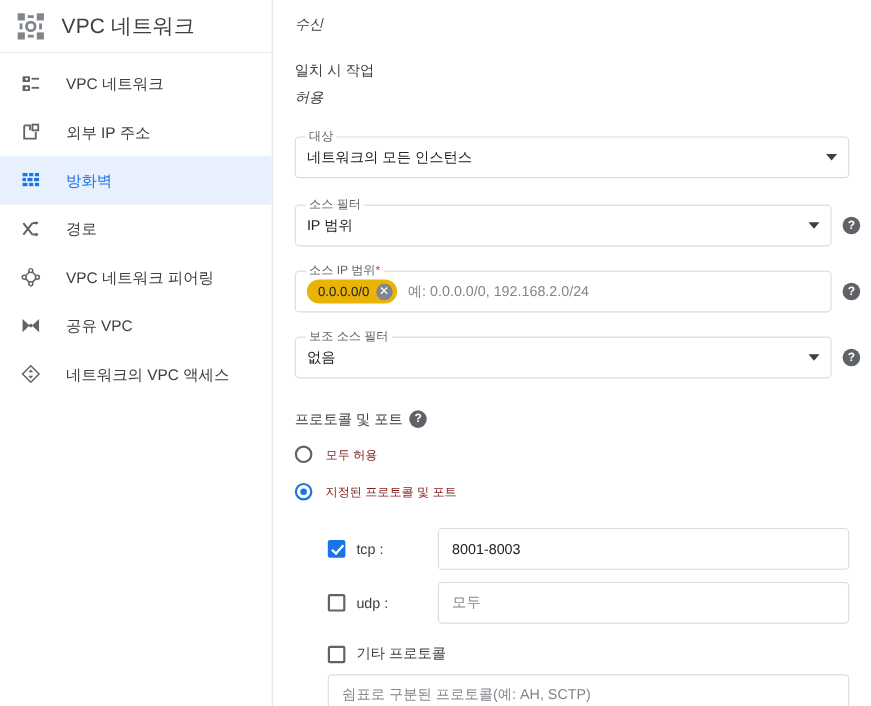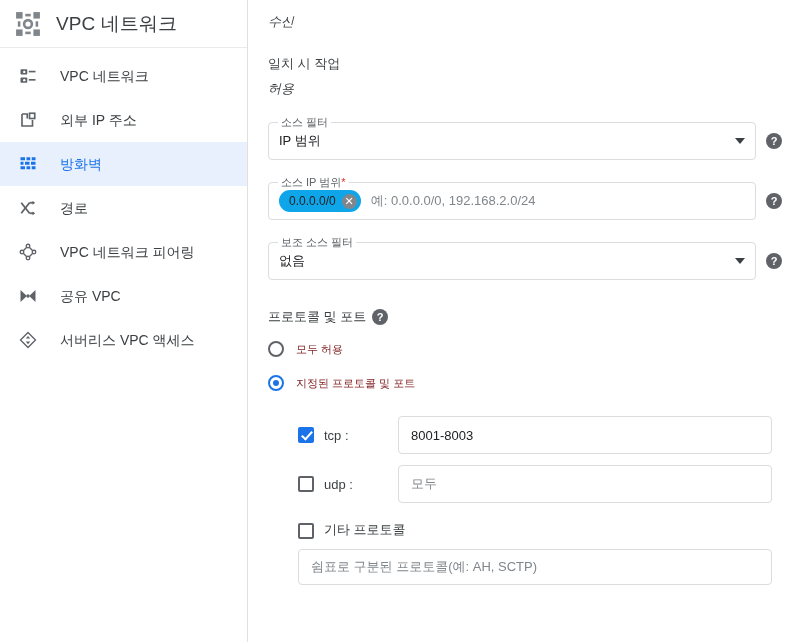--- a/index.html
+++ b/index.html
@@ -136,21 +136,21 @@
   }
   .help-inline {
     margin-left: 6px;
     position: relative;
     top: 3px;
   }
 
   
   .chip {
     height: 22px;
-    background: #0ea5e9;
+    background: #eab308;
     border-radius: 11px;
     display: inline-flex;
     align-items: center;
     padding: 0 4px 0 10px;
     font-size: 12px;
     color: #202124;
     margin-right: 10px;
     flex: 0 0 auto;
   }
   .chip .chip-x {
@@ -374,38 +374,45 @@
       </div>
 
       <div class="nav-item">
         <span class="nicon">
           <svg width="18" height="18" viewBox="0 0 24 24" fill="none" stroke="currentColor" stroke-width="1.8">
             <path d="M12 2 L22 12 L12 22 L2 12 Z"></path>
             <path d="M12 6.5 L9 10 h6 L12 6.5 Z" fill="currentColor" stroke="none"></path>
             <path d="M12 17.5 L9 14 h6 L12 17.5 Z" fill="currentColor" stroke="none"></path>
           </svg>
         </span>
-        <span class="nav-label">서버리스 VPC 액세스</span>
+        <span class="nav-label">네트워크의 VPC 액세스</span>
       </div>
 
 
     </nav>
   </aside>
 
   <section id="main">
 
     <div class="plain-block" style="padding-top:6px;">
       <div class="plain-value" style="margin-top:7px;">수신</div>
     </div>
 
     <div class="plain-block" style="margin-top:24px;">
       <div class="plain-label">일치 시 작업</div>
       <div class="plain-value" style="margin-top:7px;">허용</div>
     </div>
 
+    <div class="field-row" style="margin-top:26px; padding-right:10px;">
+      <div class="outfield" style="flex:1 1 auto;">
+        <span class="legend">대상</span>
+        <span class="val">네트워크의 모든 인스턴스</span>
+        <span class="caret"></span>
+      </div>
+    </div>
 
     <div class="field-row" style="margin-top:24px;">
       <div class="outfield" style="flex:1 1 auto;">
         <span class="legend">소스 필터</span>
         <span class="val">IP 범위</span>
         <span class="caret"></span>
       </div>
       <span class="help">?</span>
     </div>
 

